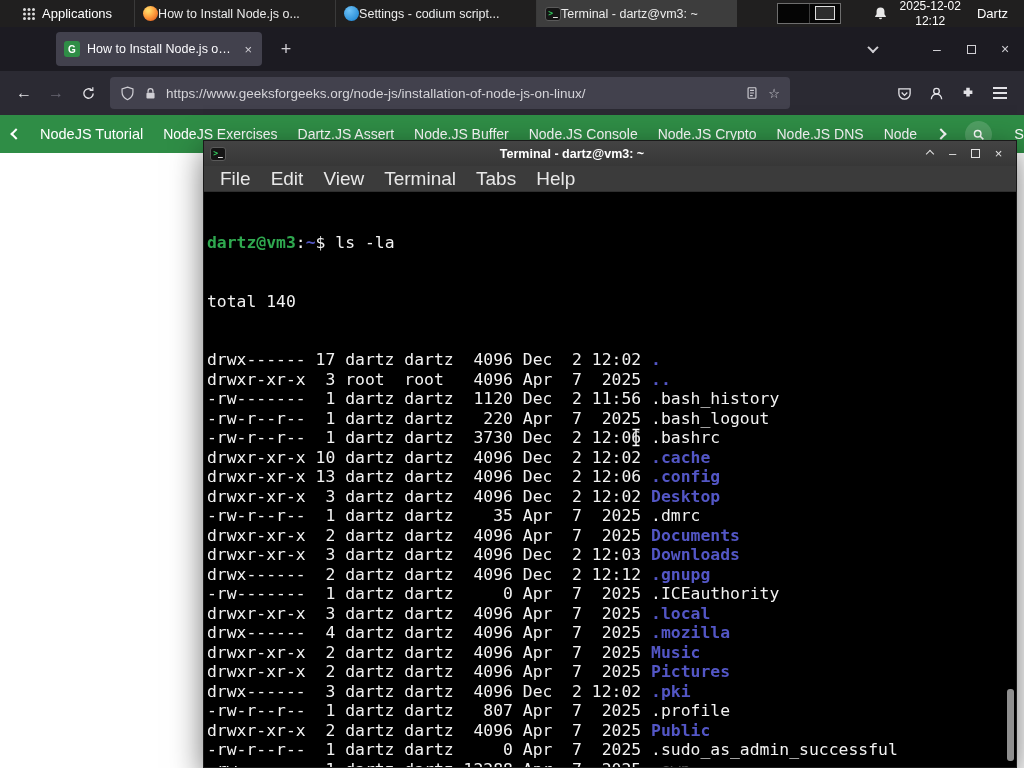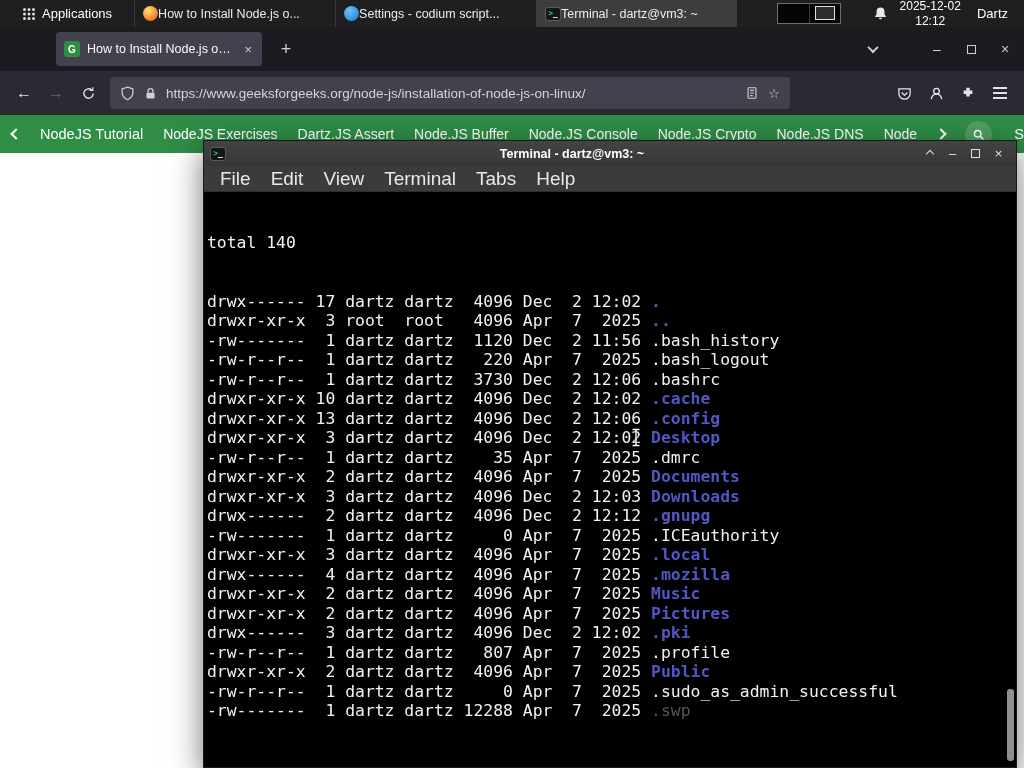--- a/index.html
+++ b/index.html
@@ -258,20 +258,21 @@
     </div>
     <div class="t-menubar" id="term-menu">
         <span class="t-menu-item">File</span>
         <span class="t-menu-item">Edit</span>
         <span class="t-menu-item">View</span>
         <span class="t-menu-item">Terminal</span>
         <span class="t-menu-item">Tabs</span>
         <span class="t-menu-item">Help</span>
       </div>
     <div class="t-content">
+      <div class="term-line"><span class="u-green">dartz@vm3</span><span>:</span><span class="u-blue">~</span><span>$</span><span> ls -la</span></div>
       <div class="term-line">total 140</div>
       <div id="term-listing"><div class="term-line"><span>drwx------ 17 dartz dartz  4096 Dec  2 12:02 </span><span class="dir">.</span></div><div class="term-line"><span>drwxr-xr-x  3 root  root   4096 Apr  7  2025 </span><span class="dir">..</span></div><div class="term-line"><span>-rw-------  1 dartz dartz  1120 Dec  2 11:56 </span><span class="file">.bash_history</span></div><div class="term-line"><span>-rw-r--r--  1 dartz dartz   220 Apr  7  2025 </span><span class="file">.bash_logout</span></div><div class="term-line"><span>-rw-r--r--  1 dartz dartz  3730 Dec  2 12:06 </span><span class="file">.bashrc</span></div><div class="term-line"><span>drwxr-xr-x 10 dartz dartz  4096 Dec  2 12:02 </span><span class="dir">.cache</span></div><div class="term-line"><span>drwxr-xr-x 13 dartz dartz  4096 Dec  2 12:06 </span><span class="dir">.config</span></div><div class="term-line"><span>drwxr-xr-x  3 dartz dartz  4096 Dec  2 12:02 </span><span class="dir">Desktop</span></div><div class="term-line"><span>-rw-r--r--  1 dartz dartz    35 Apr  7  2025 </span><span class="file">.dmrc</span></div><div class="term-line"><span>drwxr-xr-x  2 dartz dartz  4096 Apr  7  2025 </span><span class="dir">Documents</span></div><div class="term-line"><span>drwxr-xr-x  3 dartz dartz  4096 Dec  2 12:03 </span><span class="dir">Downloads</span></div><div class="term-line"><span>drwx------  2 dartz dartz  4096 Dec  2 12:12 </span><span class="dir">.gnupg</span></div><div class="term-line"><span>-rw-------  1 dartz dartz     0 Apr  7  2025 </span><span class="file">.ICEauthority</span></div><div class="term-line"><span>drwxr-xr-x  3 dartz dartz  4096 Apr  7  2025 </span><span class="dir">.local</span></div><div class="term-line"><span>drwx------  4 dartz dartz  4096 Apr  7  2025 </span><span class="dir">.mozilla</span></div><div class="term-line"><span>drwxr-xr-x  2 dartz dartz  4096 Apr  7  2025 </span><span class="dir">Music</span></div><div class="term-line"><span>drwxr-xr-x  2 dartz dartz  4096 Apr  7  2025 </span><span class="dir">Pictures</span></div><div class="term-line"><span>drwx------  3 dartz dartz  4096 Dec  2 12:02 </span><span class="dir">.pki</span></div><div class="term-line"><span>-rw-r--r--  1 dartz dartz   807 Apr  7  2025 </span><span class="file">.profile</span></div><div class="term-line"><span>drwxr-xr-x  2 dartz dartz  4096 Apr  7  2025 </span><span class="dir">Public</span></div><div class="term-line"><span>-rw-r--r--  1 dartz dartz     0 Apr  7  2025 </span><span class="file">.sudo_as_admin_successful</span></div><div class="term-line"><span>-rw-------  1 dartz dartz 12288 Apr  7  2025 </span><span class="dim">.swp</span></div></div>
       <div class="t-thumb"></div>
     </div>
   </div>
 
   <span class="ibeam">
     <svg width="12" height="19" viewBox="0 0 12 19">
         <g stroke="#000" stroke-width="3" opacity="0.35">
           <path d="M2.5 1.5h7M2.5 17.5h7M6 1.5v16"></path>

